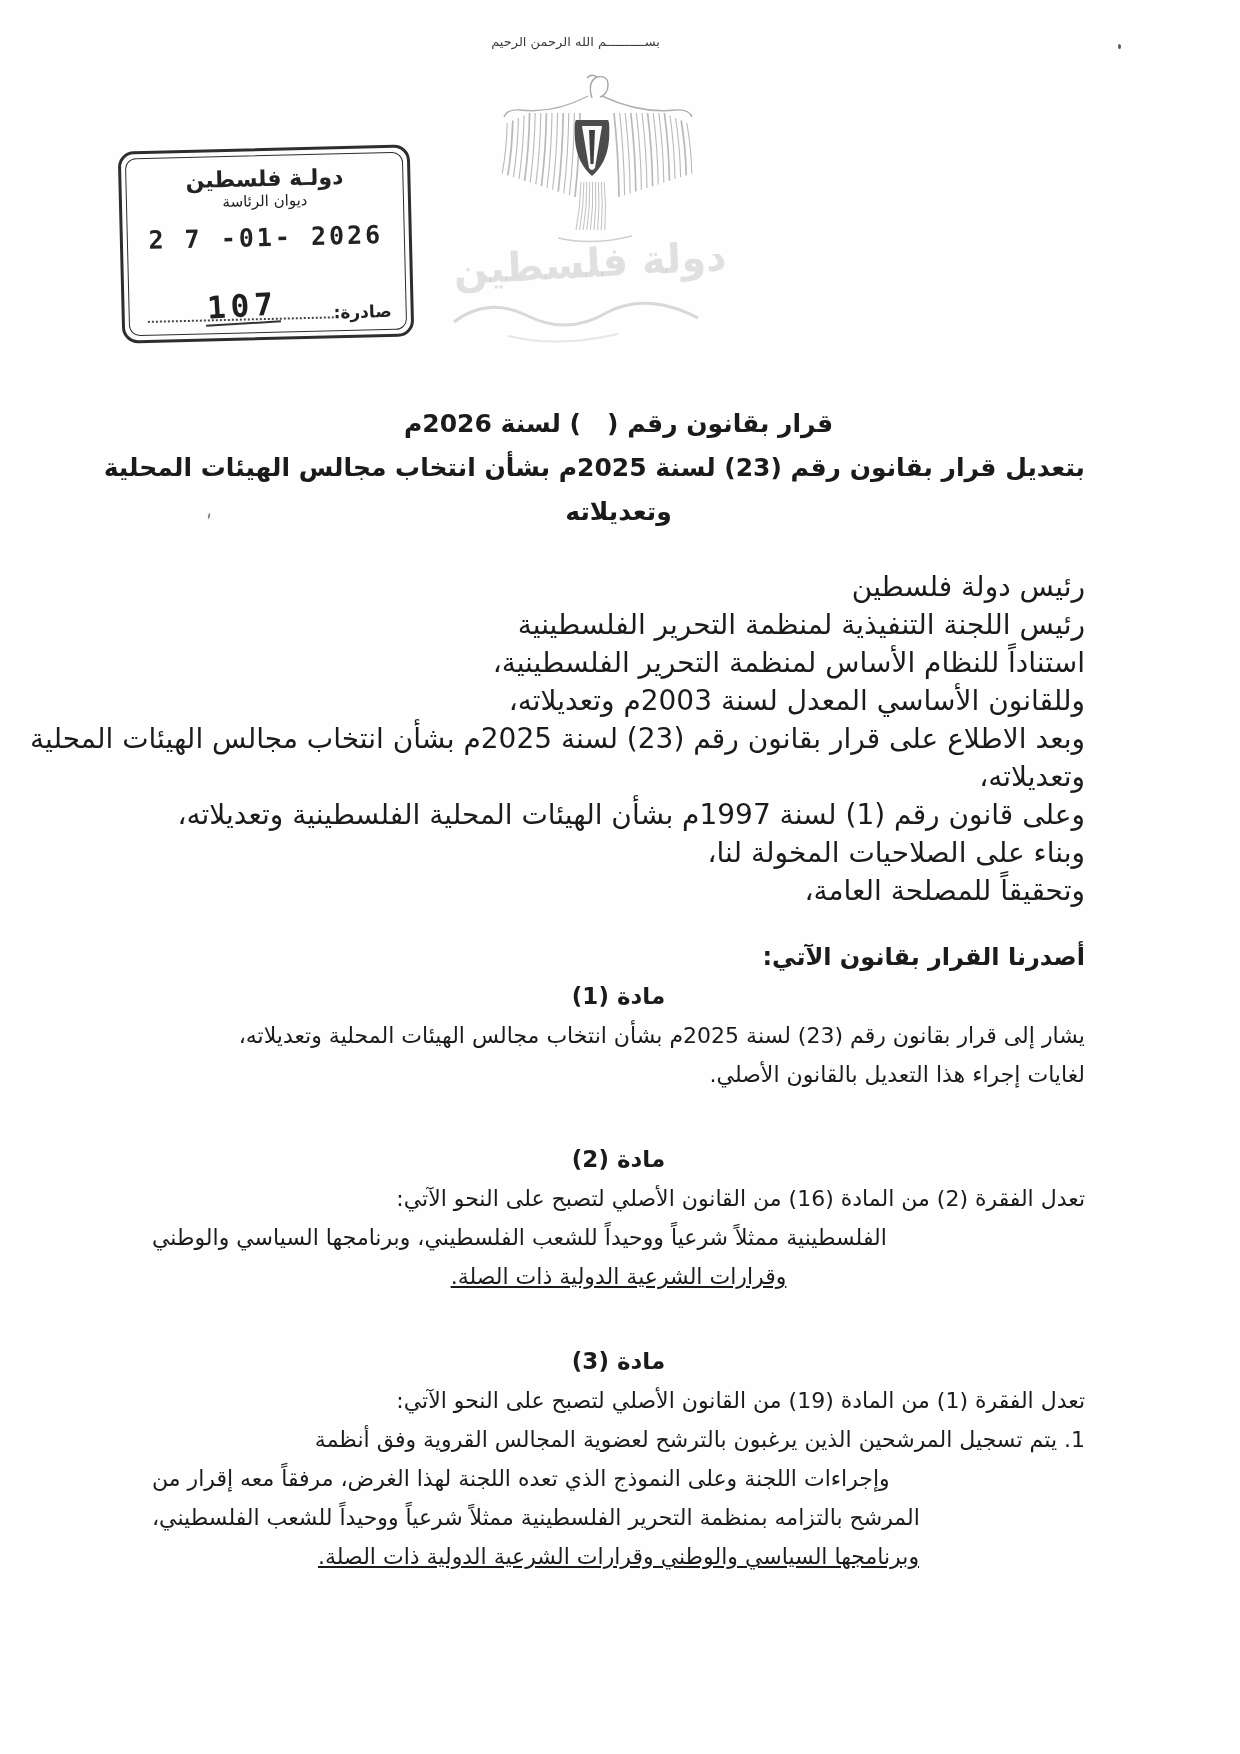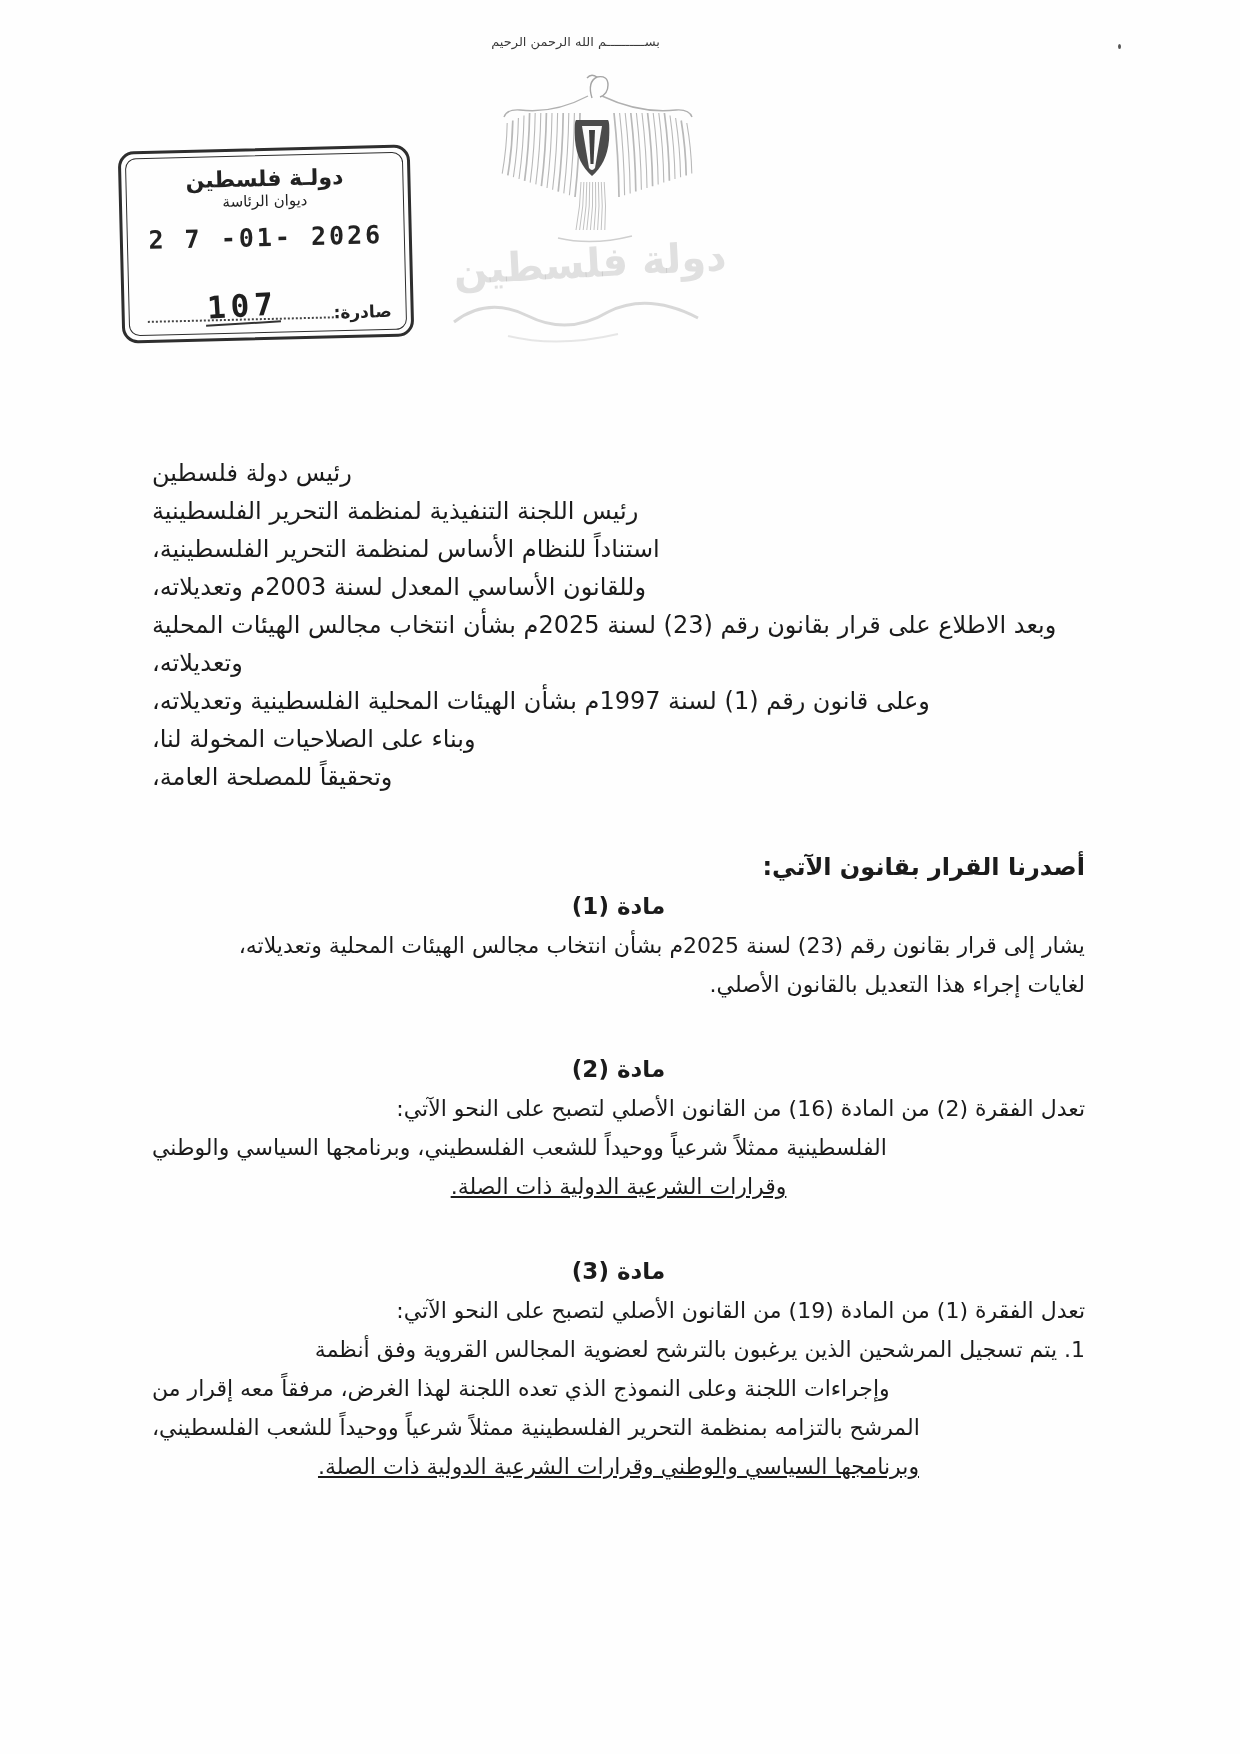--- a/index.html
+++ b/index.html
@@ -47,22 +47,22 @@
     color:rgba(105,105,105,0.20); transform:rotate(-3deg); white-space:nowrap;
   }
   .watermark-scribble { position:absolute; left:448px; top:290px; }
   .speck { position:absolute; background:#555; border-radius:50%; }
   .speck-a { left:1118px; top:44px; width:3px; height:5px; }
   .speck-b { left:208px; top:513px; width:2px; height:6px; background:#888; transform:rotate(12deg); }
   
   .content { position:absolute; top:402px; right:155px; left:152px; }
   .t-line { display:block; white-space:nowrap; }
   .title-block { text-align:center; font-weight:bold; font-size:25px; line-height:44px; }
-  .preamble { margin-top:52px; text-align:left; font-size:24px; line-height:38px; }
-  .enactment { margin-top:52px; text-align:right; font-weight:bold; font-size:24px; line-height:39px; }
+  .preamble { margin-top:34px; text-align:right; font-size:28px; line-height:38px; }
+  .enactment { margin-top:28px; text-align:right; font-weight:bold; font-size:24px; line-height:39px; }
   .article { font-size:22px; line-height:39px; }
   .article + .article { margin-top:46px; }
   .article-heading { text-align:center; font-weight:bold; font-size:23px; }
   .l-right  { text-align:right;  white-space:nowrap; }
   .l-indent { text-align:left;  padding-left:0; padding-right:52px; white-space:nowrap; }
   .l-center { text-align:center; white-space:nowrap;text-decoration:underline; }
 </style>
 </head>
 <body>
 
@@ -139,20 +139,25 @@
   <svg class="watermark-scribble" width="280" height="56">
     <path d="M6,32 Q40,6 80,26 Q120,46 160,22 Q200,2 250,28" stroke="rgba(120,120,120,0.28)" stroke-width="3" fill="none"></path>
     <path d="M60,46 Q110,58 170,44" stroke="rgba(120,120,120,0.18)" stroke-width="2" fill="none"></path>
   </svg>
 
   <div class="speck speck-a"></div>
   <div class="speck speck-b"></div>
 
   <div class="content">
 
+    <div class="title-block">
+      <span class="t-line">قرار بقانون رقم ( &nbsp; ) لسنة 2026م</span>
+      <span class="t-line">بتعديل قرار بقانون رقم (23) لسنة 2025م بشأن انتخاب مجالس الهيئات المحلية</span>
+      <span class="t-line">وتعديلاته</span>
+    </div>
 
     <div class="preamble">
       <span class="t-line">رئيس دولة فلسطين</span>
       <span class="t-line">رئيس اللجنة التنفيذية لمنظمة التحرير الفلسطينية</span>
       <span class="t-line">استناداً للنظام الأساس لمنظمة التحرير الفلسطينية،</span>
       <span class="t-line">وللقانون الأساسي المعدل لسنة 2003م وتعديلاته،</span>
       <span class="t-line">وبعد الاطلاع على قرار بقانون رقم (23) لسنة 2025م بشأن انتخاب مجالس الهيئات المحلية</span>
       <span class="t-line">وتعديلاته،</span>
       <span class="t-line">وعلى قانون رقم (1) لسنة 1997م بشأن الهيئات المحلية الفلسطينية وتعديلاته،</span>
       <span class="t-line">وبناء على الصلاحيات المخولة لنا،</span>

